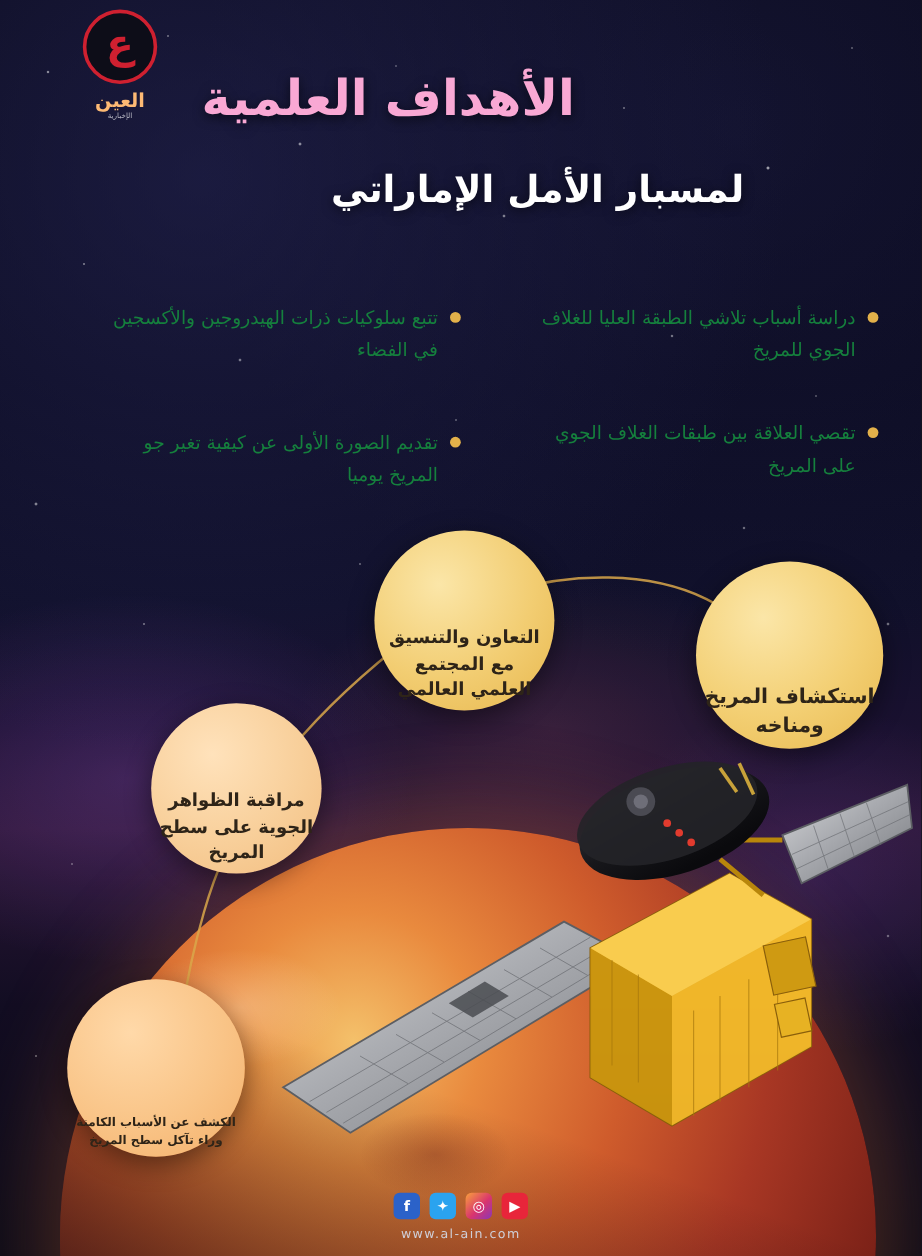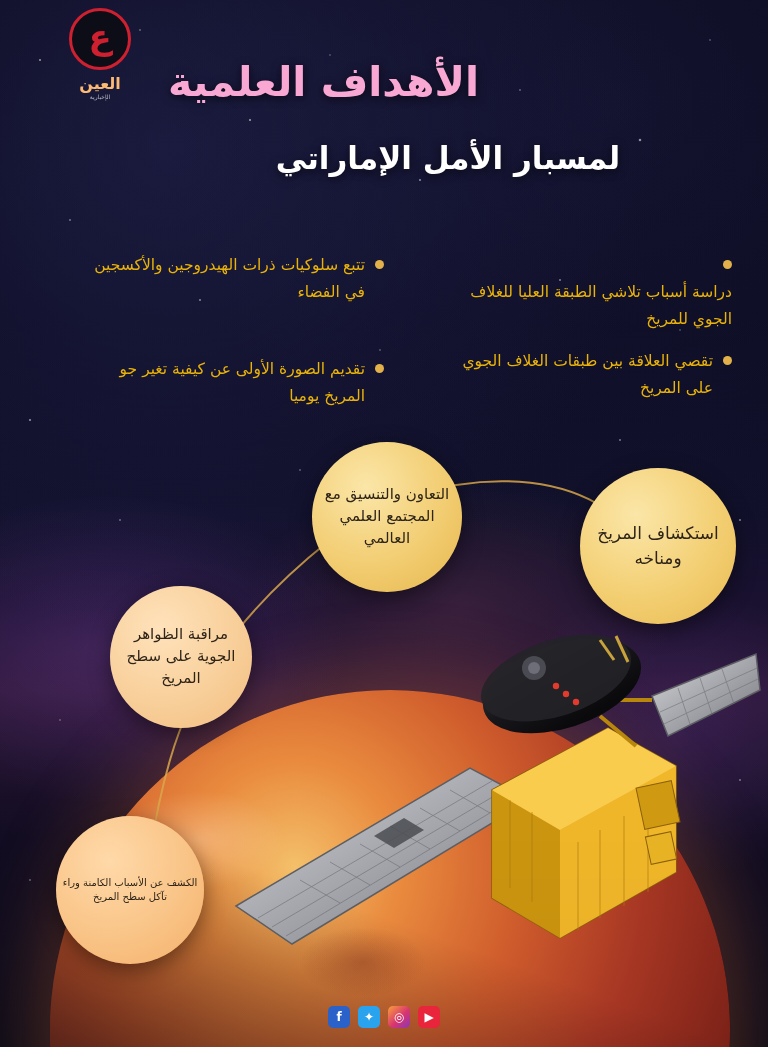--- a/index.html
+++ b/index.html
@@ -173,68 +173,68 @@
   }
   .bullet .dot {
     flex: 0 0 auto;
     width: 9px;
     height: 9px;
     margin-top: 8px;
     border-radius: 50%;
     background: #e3b14a;
   }
   .bullet .txt {
-    color: #eab308;
+    color: #15803d;
     font-size: 15.5px;
     line-height: 1.75;
     text-align: right;
   }
-  #b-r1 { right: 36px; top: 4px;  width: 300px; flex-direction: column; }
+  #b-r1 { right: 36px; top: 4px;  width: 300px; }
   #b-r2 { right: 36px; top: 100px; width: 300px; }
   #b-l1 { right: 384px; top: 4px;  width: 300px; }
   #b-l2 { right: 384px; top: 108px; width: 300px; }
 
   
   .arc {
     position: absolute;
     left: 0;
     top: 430px;
     width: 768px;
     height: 560px;
     pointer-events: none;
   }
 
   
   .circle {
     position: absolute;
     border-radius: 50%;
     display: flex;
-    align-items: center;
+    align-items: flex-end;
     justify-content: center;
     text-align: center;
-    font-weight: normal;
+    font-weight: bold;
     color: #2e2418;
     line-height: 1.45;
     box-shadow: 0 6px 22px rgba(0,0,0,0.45);
     padding: 6px;
     box-sizing: border-box;
   }
   #c-explore {
     right: 32px;  top: 468px;  width: 156px; height: 156px;
     background: radial-gradient(circle at 36% 30%, #fbe6a8 0%, #f3cf73 55%, #e8b94f 100%);
     font-size: 17px;
     margin-left: 40px;
   }
   #c-coop {
     right: 306px; top: 442px;  width: 150px; height: 150px;
     background: radial-gradient(circle at 36% 30%, #fbe6a8 0%, #f2cd72 55%, #e7b74d 100%);
     font-size: 15px;
   }
   #c-monitor {
-    right: 516px; top: 586px;  width: 142px; height: 142px;
+    right: 500px; top: 586px;  width: 142px; height: 142px;
     background: radial-gradient(circle at 36% 30%, #ffe2bb 0%, #f8cf9a 55%, #f2bd7f 100%);
     font-size: 15px;
   }
   #c-erosion {
     right: 564px; top: 816px;  width: 148px; height: 148px;
     background: radial-gradient(circle at 36% 30%, #ffd9a9 0%, #f9c487 55%, #f4b06a 100%);
     font-size: 10px;
   }
 
   
@@ -417,15 +417,16 @@
     </g>
   </svg>
 
   <div class="footer">
     <div class="social">
       <span class="s-youtube">▶</span>
       <span class="s-instagram">◎</span>
       <span class="s-twitter">✦</span>
       <span class="s-facebook">f</span>
     </div>
+    <div class="site">www.al-ain.com</div>
   </div>
 
 </div>
 
 </body></html>

